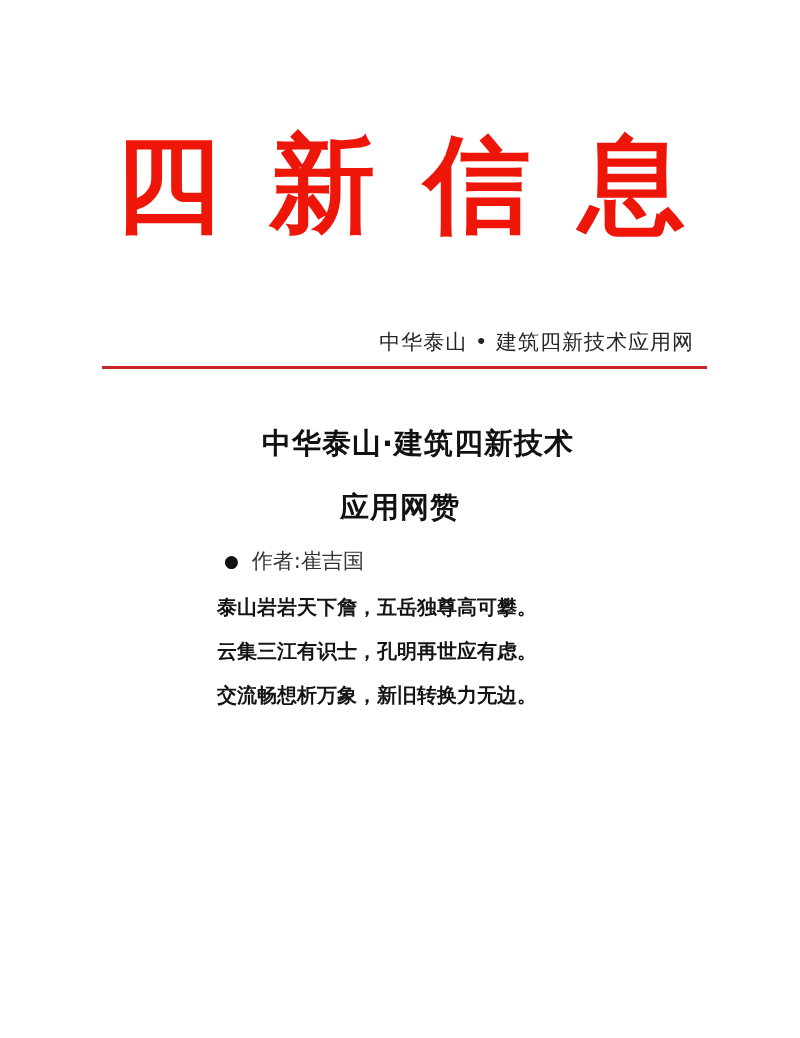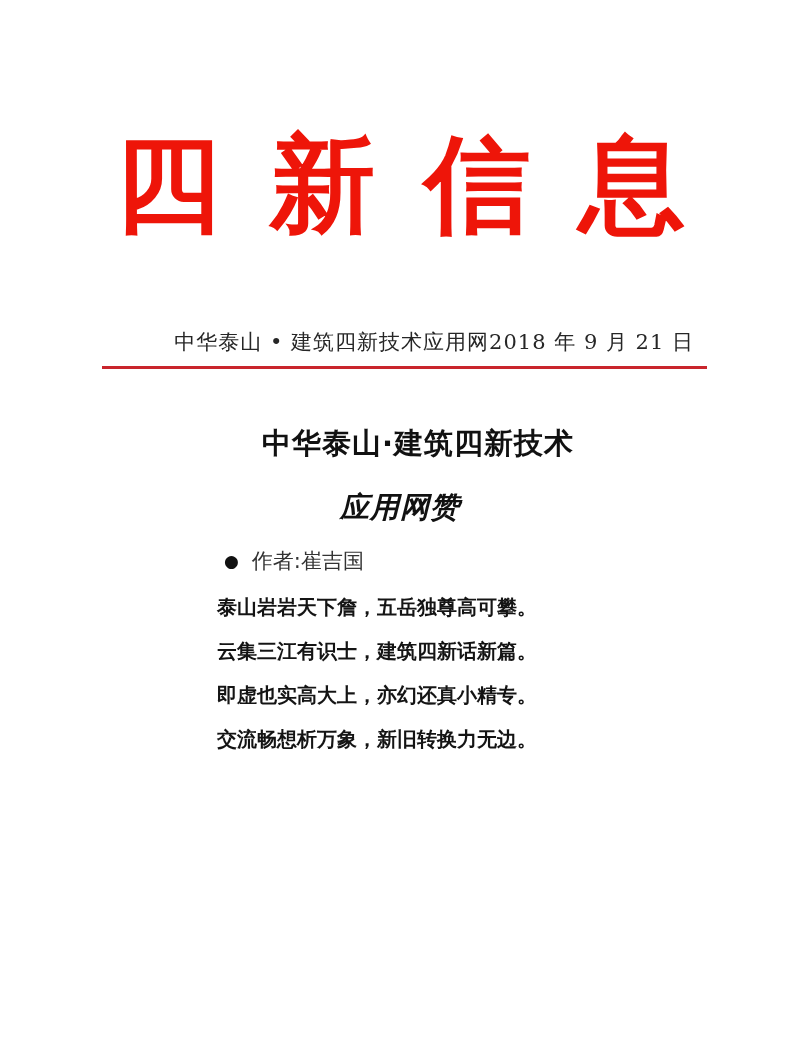--- a/index.html
+++ b/index.html
@@ -76,21 +76,20 @@
     padding-left: 36px;
   }
   .article-title-2 {
     margin: 28px 0 0 0;
     text-align: center;
     font-size: 29px;
     line-height: 36px;
     font-weight: bold;
     color: #111111;
     letter-spacing: 1px;
-    font-style: italic;
   }
   .author-row {
     margin: 22px 0 0 224px;
     display: flex;
     align-items: center;
     font-size: 21px;
     line-height: 28px;
     color: #333333;
   }
   .author-bullet {
@@ -115,34 +114,32 @@
 
 <div class="page" style="--masthead-red: #ee1509; --rule-red: #c9252c;">
 
   <div class="masthead">
     <h1 class="masthead-title">四新信息</h1>
   </div>
 
 
   <div class="header-row">
     <span class="site-name">中华泰山 • 建筑四新技术应用网</span>
-    <span class="issue-date">2018 年 9 月 21 日</span>
   </div>
 
   <div class="red-rule"></div>
 
   <div class="article-title-1">中华泰山·建筑四新技术</div>
 
   <div class="article-title-2">应用网赞</div>
 
   <div class="author-row">
     <span class="author-bullet">●</span>
     <span class="author-label">作者:崔吉国</span>
   </div>
 
   <div class="poem">
     <div class="poem-line">泰山岩岩天下詹，五岳独尊高可攀。</div>
-    <div class="poem-line">云集三江有识士，建筑四新话新篇。</div>
-    <div class="poem-line">即虚也实高大上，亦幻还真小精专。</div>
+    <div class="poem-line">云集三江有识士，孔明再世应有虑。</div>
     <div class="poem-line">交流畅想析万象，新旧转换力无边。</div>
   </div>
 
 </div>
 
 </body></html>

